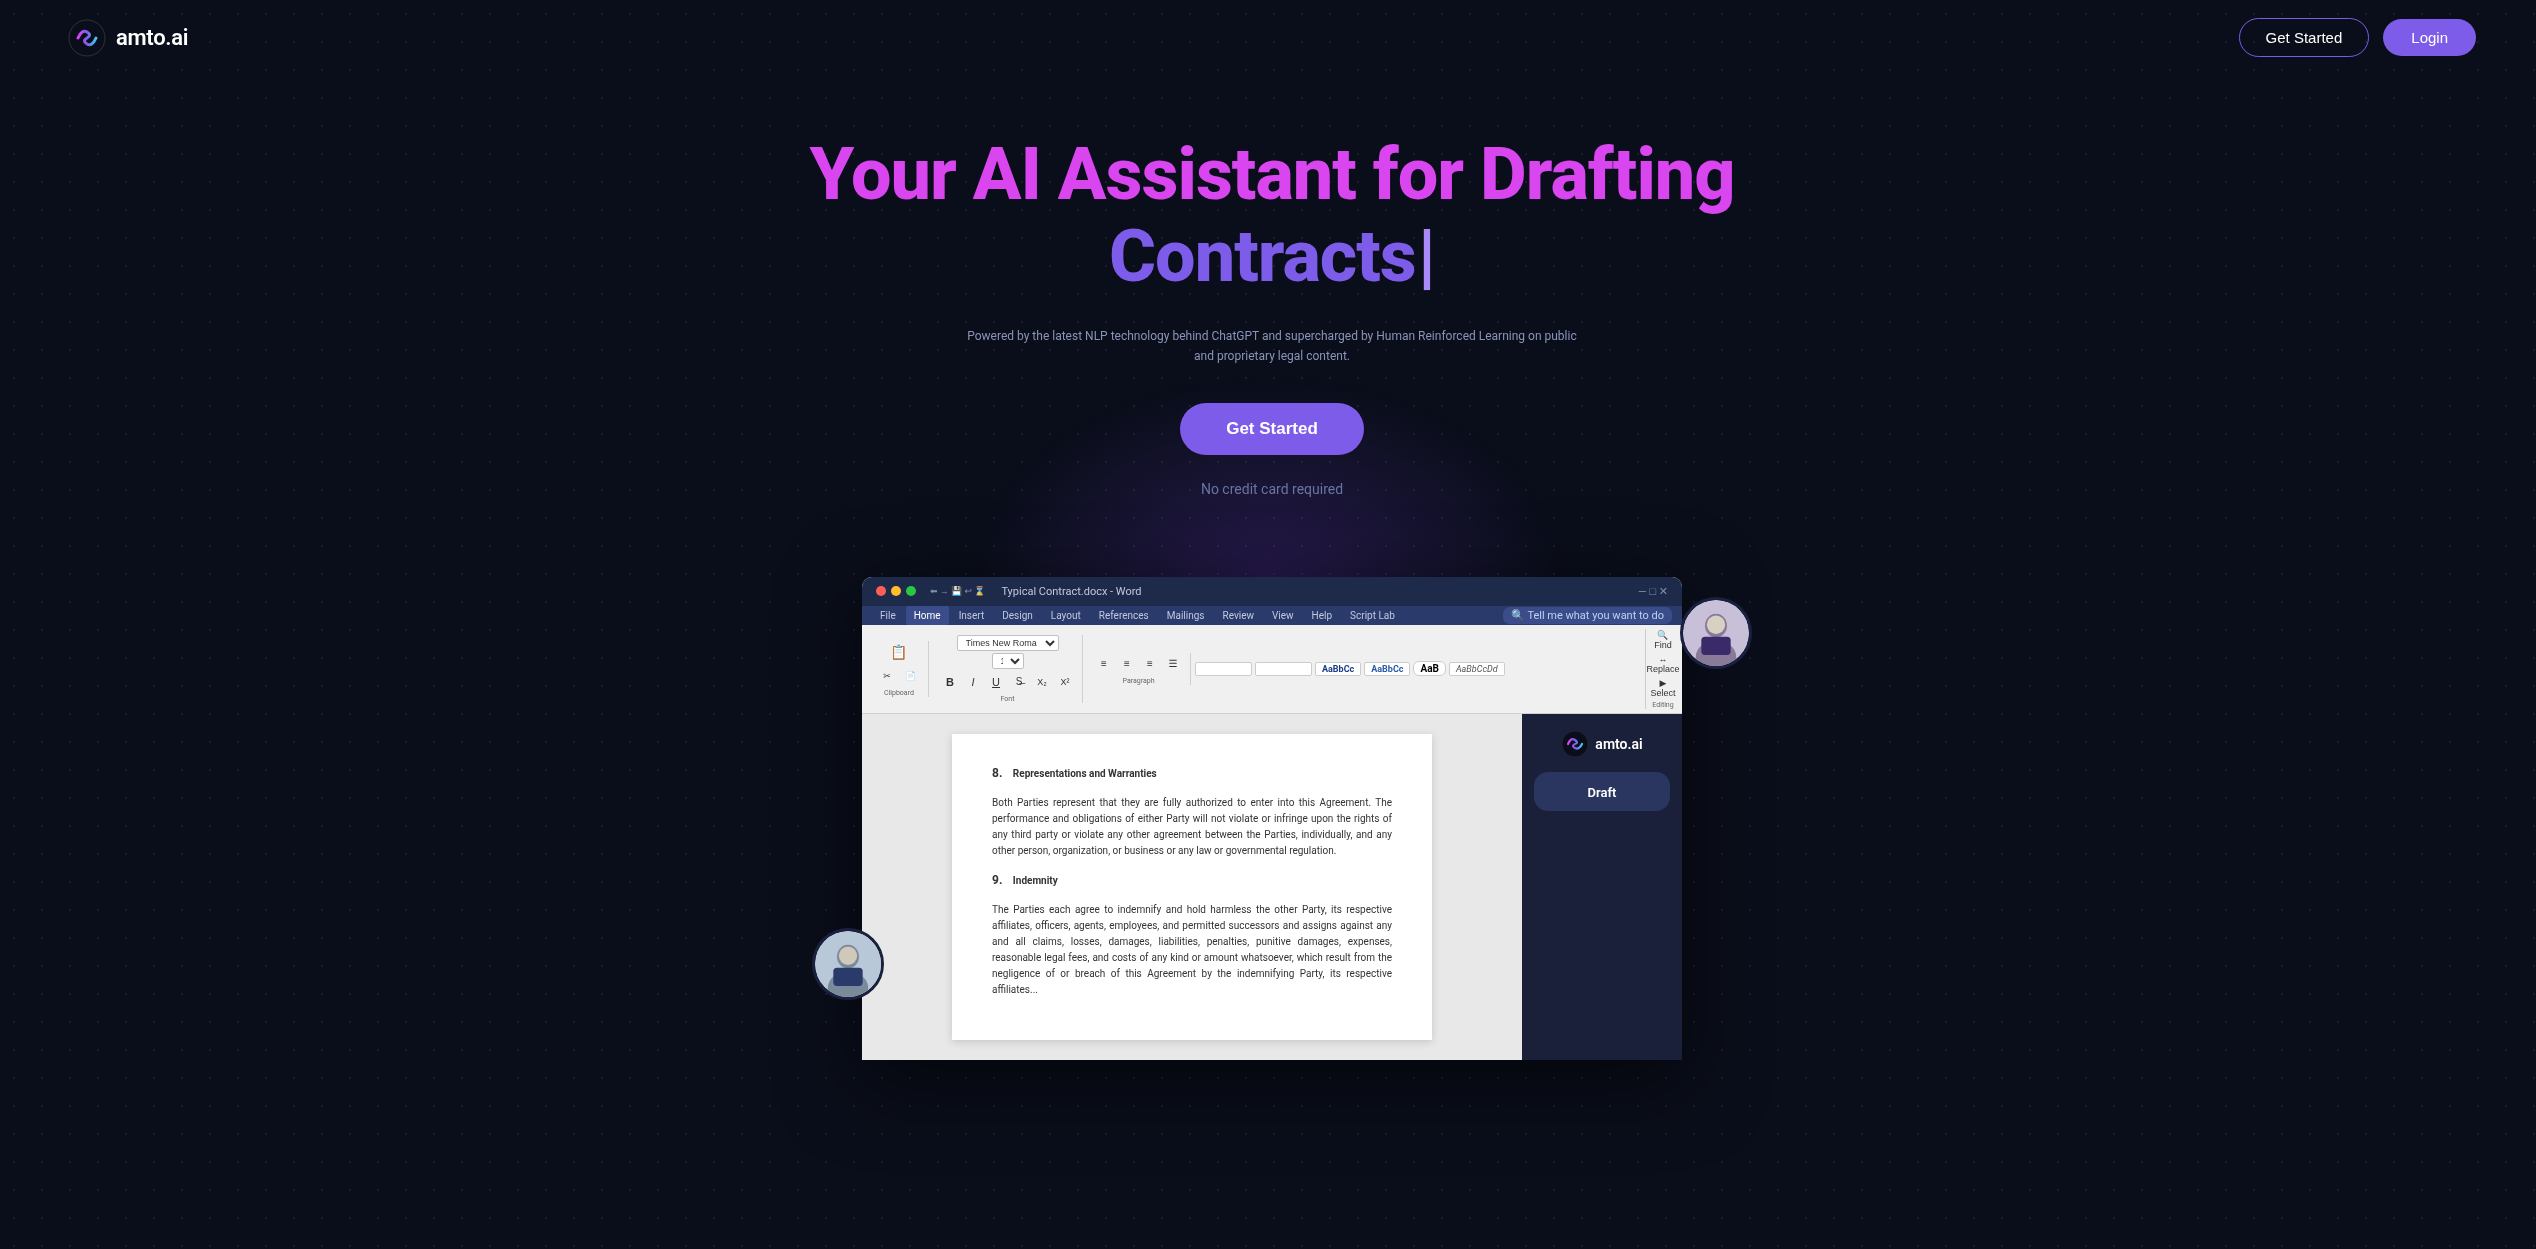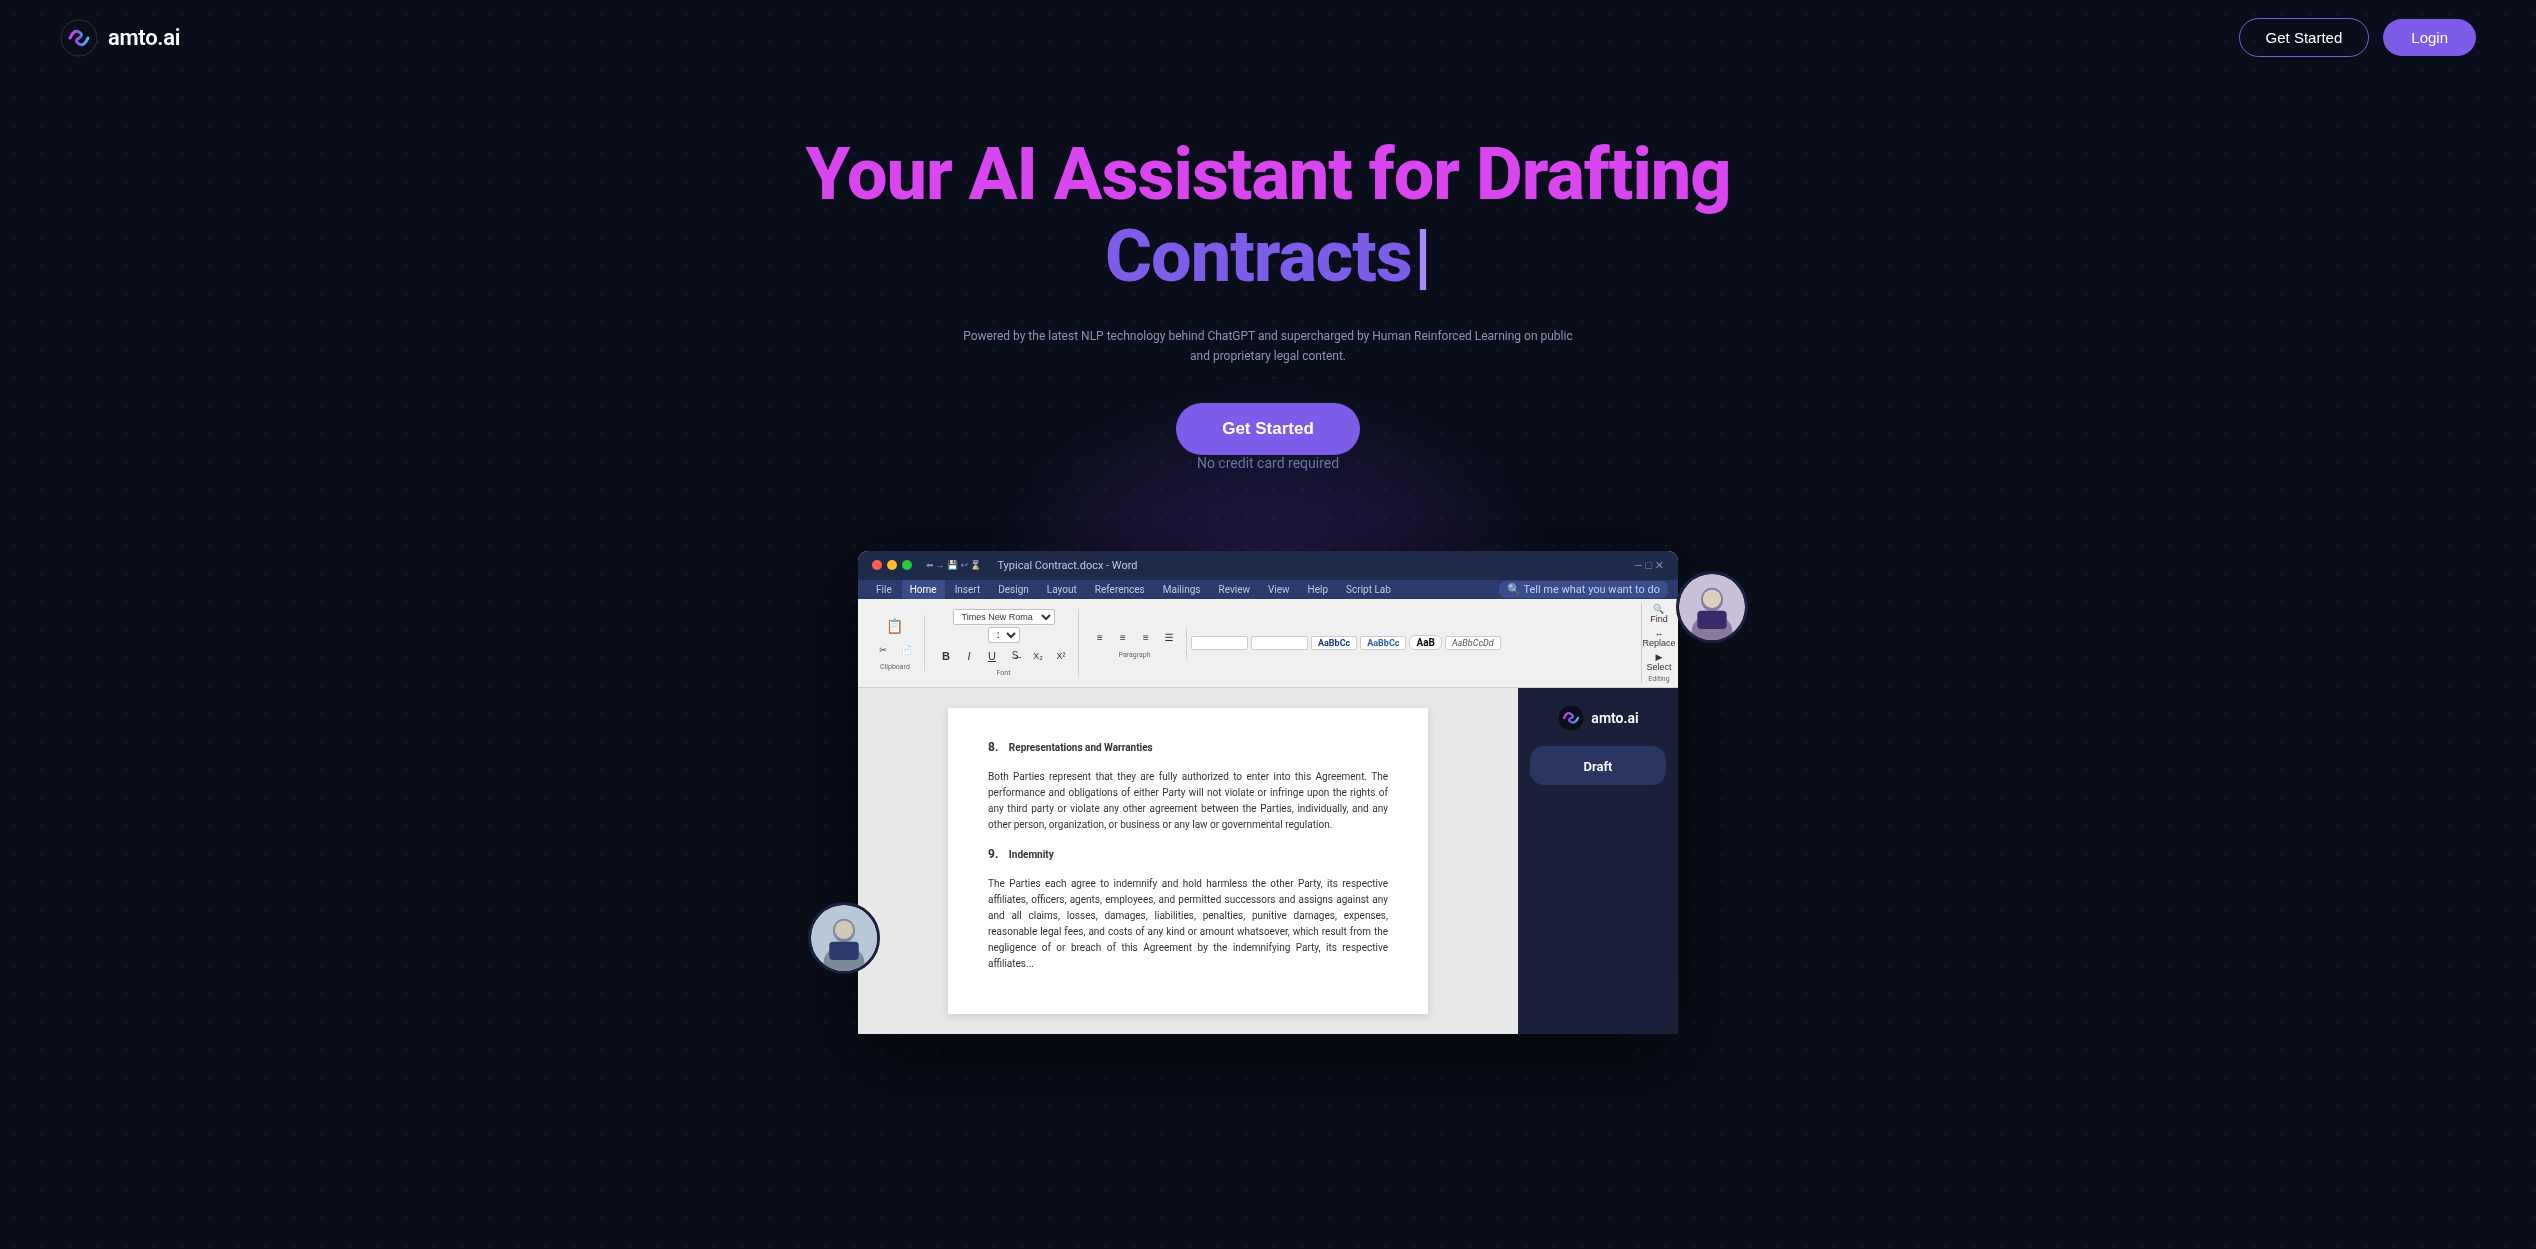--- a/index.html
+++ b/index.html
@@ -40,20 +40,21 @@
       width: 600px;
       height: 400px;
       background: radial-gradient(ellipse, rgba(120, 60, 220, 0.25) 0%, transparent 70%);
       pointer-events: none;
       z-index: 0;
     }
 
     .page-wrapper {
       position: relative;
       z-index: 1;
+      padding-left: 8px;
     }
 
     
     header {
       display: flex;
       align-items: center;
       justify-content: space-between;
       padding: 18px 60px;
       position: relative;
     }
@@ -158,21 +159,21 @@
       font-size: 17px;
       font-weight: 600;
       cursor: pointer;
       display: inline-block;
       transition: background 0.2s;
     }
 
     .no-credit-card {
       font-size: 14px;
       color: #6a74a0;
-      margin-top: 0;
+      margin-top: 26px;
     }
 
     
     .screenshot-area {
       position: relative;
       margin: 40px auto 0;
       max-width: 900px;
       padding: 0 40px;
     }
 

